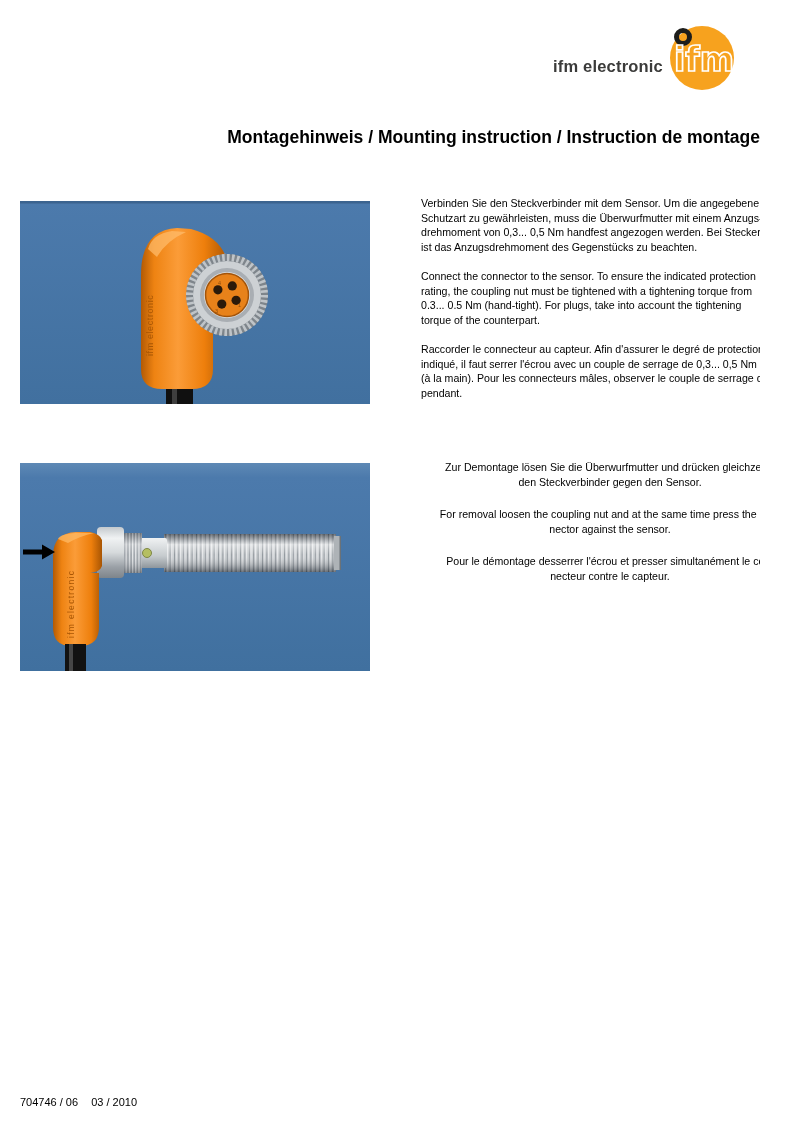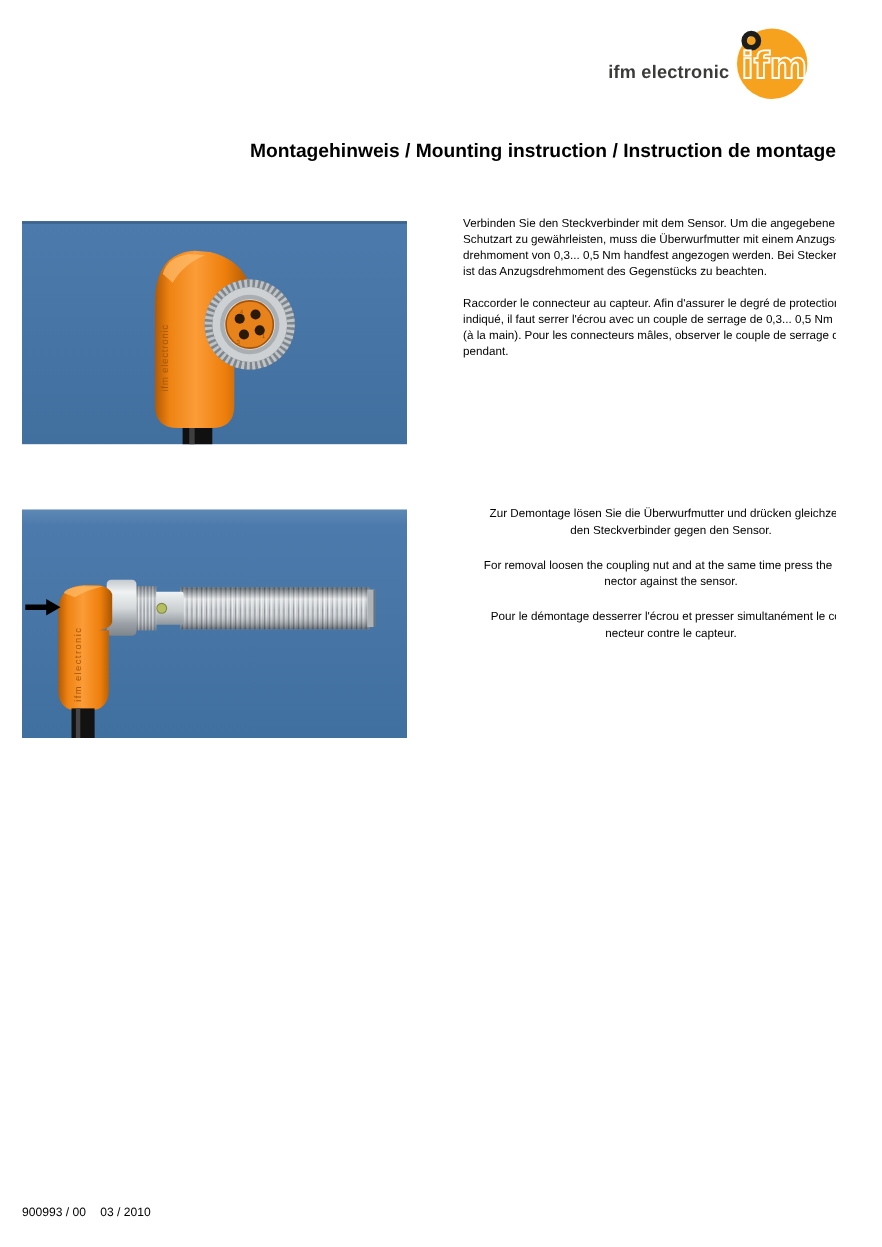--- a/index.html
+++ b/index.html
@@ -161,27 +161,28 @@
     <g>
       <rect x="45" y="181" width="21" height="27" fill="#121212"></rect>
       <rect x="49" y="181" width="4" height="27" fill="#464646"></rect>
     </g>
 
     <path d="M3 86.5 H22 V81.5 L35 89 L22 96.5 V91.5 H3 Z" fill="#000"></path>
   </svg>
 
   <div class="textcol" id="col1">
     <p>Verbinden Sie den Steckverbinder mit dem Sensor. Um die angegebene<br>Schutzart zu gewährleisten, muss die Überwurfmutter mit einem Anzugs-<br>drehmoment von 0,3... 0,5 Nm handfest angezogen werden. Bei Steckern<br>ist das Anzugsdrehmoment des Gegenstücks zu beachten.</p>
+    <p>Connect the connector to the sensor. To ensure the indicated protection<br>rating, the coupling nut must be tightened with a tightening torque from<br>0.3... 0.5 Nm (hand-tight). For plugs, take into account the tightening<br>torque of the counterpart.</p>
     <p>Raccorder le connecteur au capteur. Afin d'assurer le degré de protection<br>indiqué, il faut serrer l'écrou avec un couple de serrage de 0,3... 0,5 Nm<br>(à la main). Pour les connecteurs mâles, observer le couple de serrage du<br>pendant.</p>
   </div>
 
   <div class="textcol" id="col2">
     <p>Zur Demontage lösen Sie die Überwurfmutter und drücken gleichzeitig<br>den Steckverbinder gegen den Sensor.</p>
     <p>For removal loosen the coupling nut and at the same time press the con-<br>nector against the sensor.</p>
     <p>Pour le démontage desserrer l'écrou et presser simultanément le con-<br>necteur contre le capteur.</p>
   </div>
 
   <div class="footer">
-    <span>900993 / 00</span>
+    <span>704746 / 06</span>
     <span>03 / 2010</span>
   </div>
 
 </div>
 
 </body></html>

